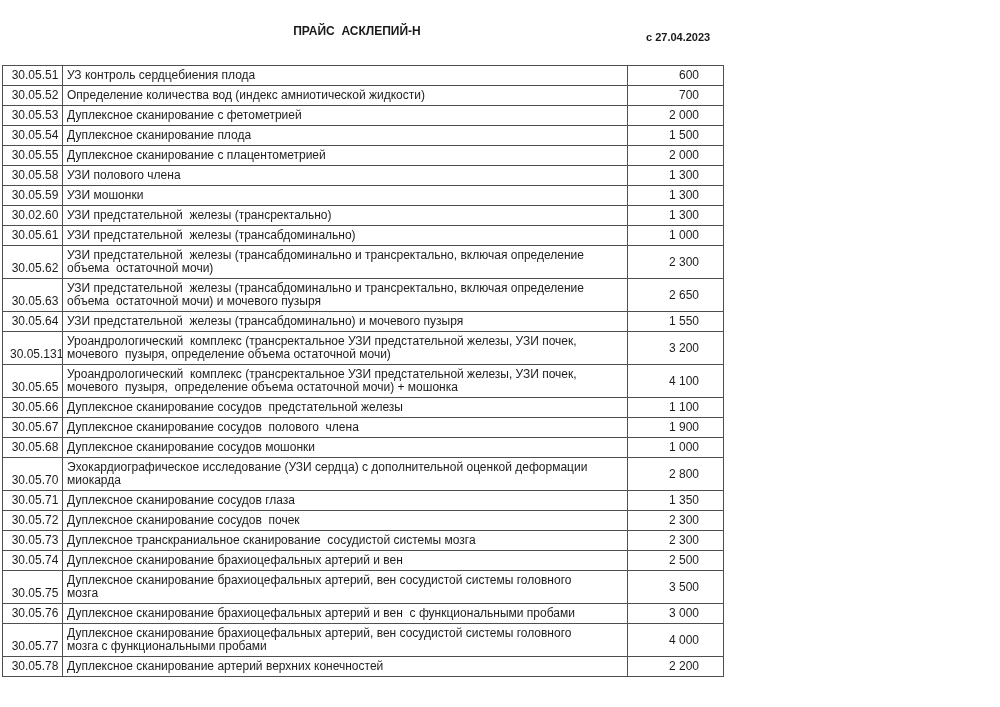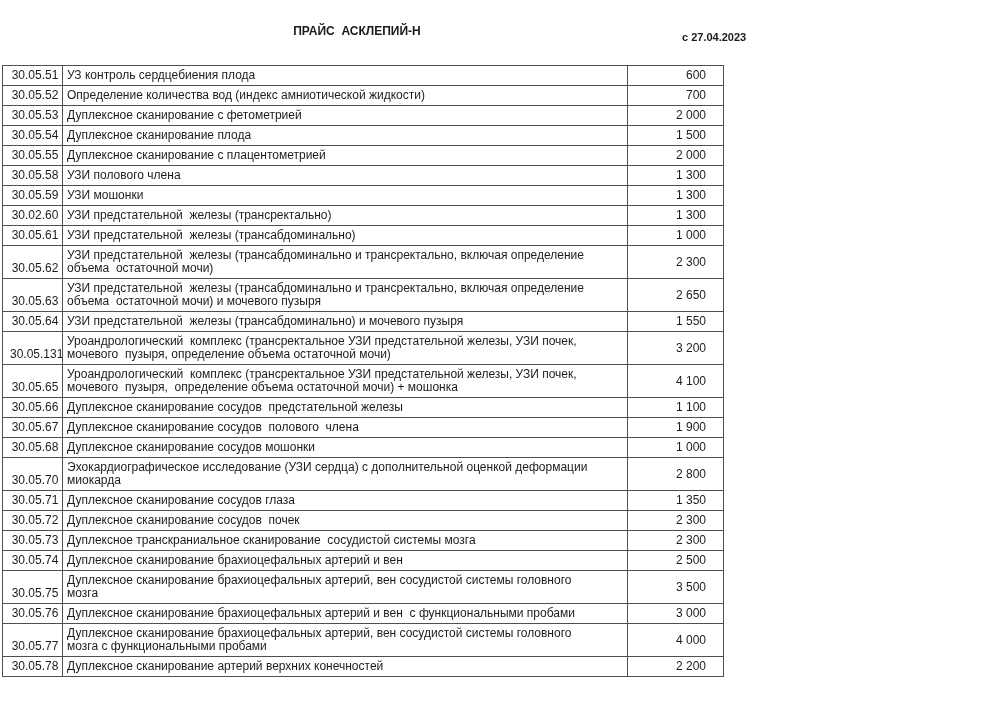--- a/index.html
+++ b/index.html
@@ -28,21 +28,20 @@
     color: #1a1a1a;
   }
   .doc-date {
     position: absolute;
     top: 31px;
     left: 646px;
     font-size: 11px;
     font-weight: bold;
     white-space: pre;
     color: #1a1a1a;
-    margin-left: 36px;
   }
   table.price-table {
     position: absolute;
     top: 65px;
     left: 2px;
     width: 721px;
     border-collapse: collapse;
     table-layout: fixed;
   }
   table.price-table tr {
@@ -61,21 +60,21 @@
     padding: 2px 2px 3px 7px;
   }
   td.desc {
     vertical-align: middle;
     padding: 3px 4px;
     white-space: pre-wrap;
   }
   td.price {
     text-align: right;
     vertical-align: middle;
-    padding: 3px 17px 3px 4px;
+    padding: 3px 24px 3px 4px;
   }
 </style>
 </head>
 <body>
 
 <div class="page">
   <div class="doc-title">ПРАЙС  АСКЛЕПИЙ-Н</div>
   <div class="doc-date">с 27.04.2023</div>
 
   <table class="price-table">

